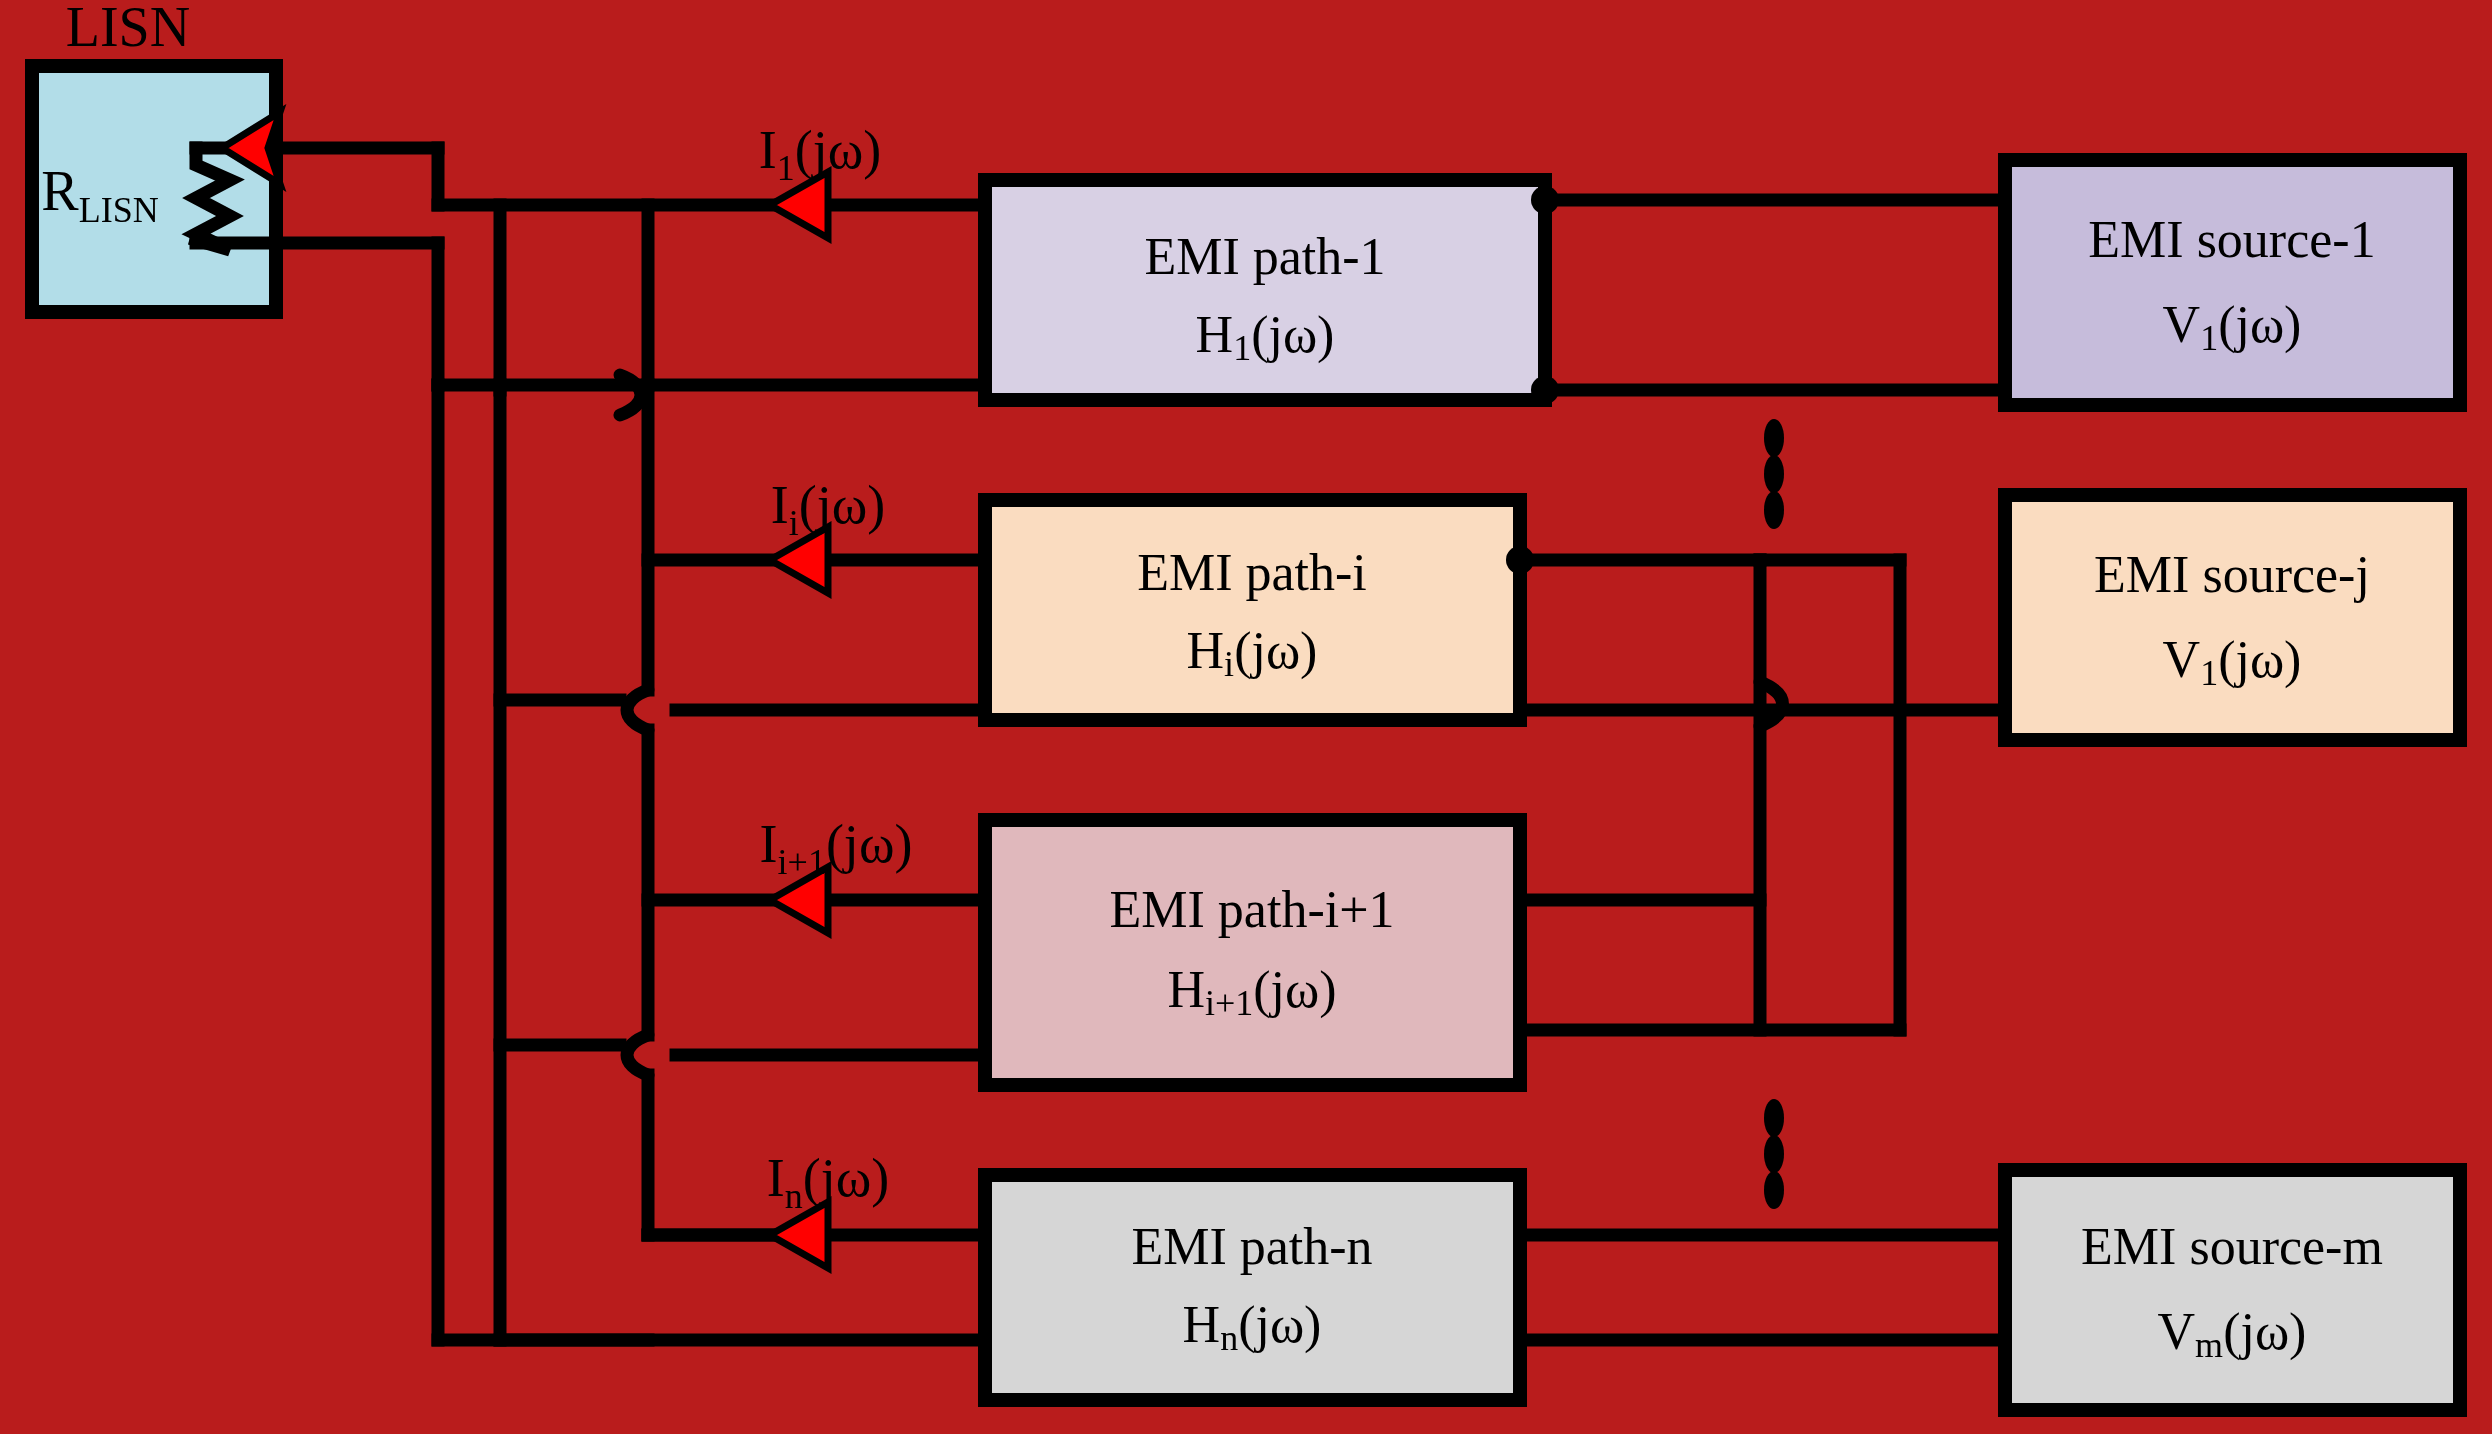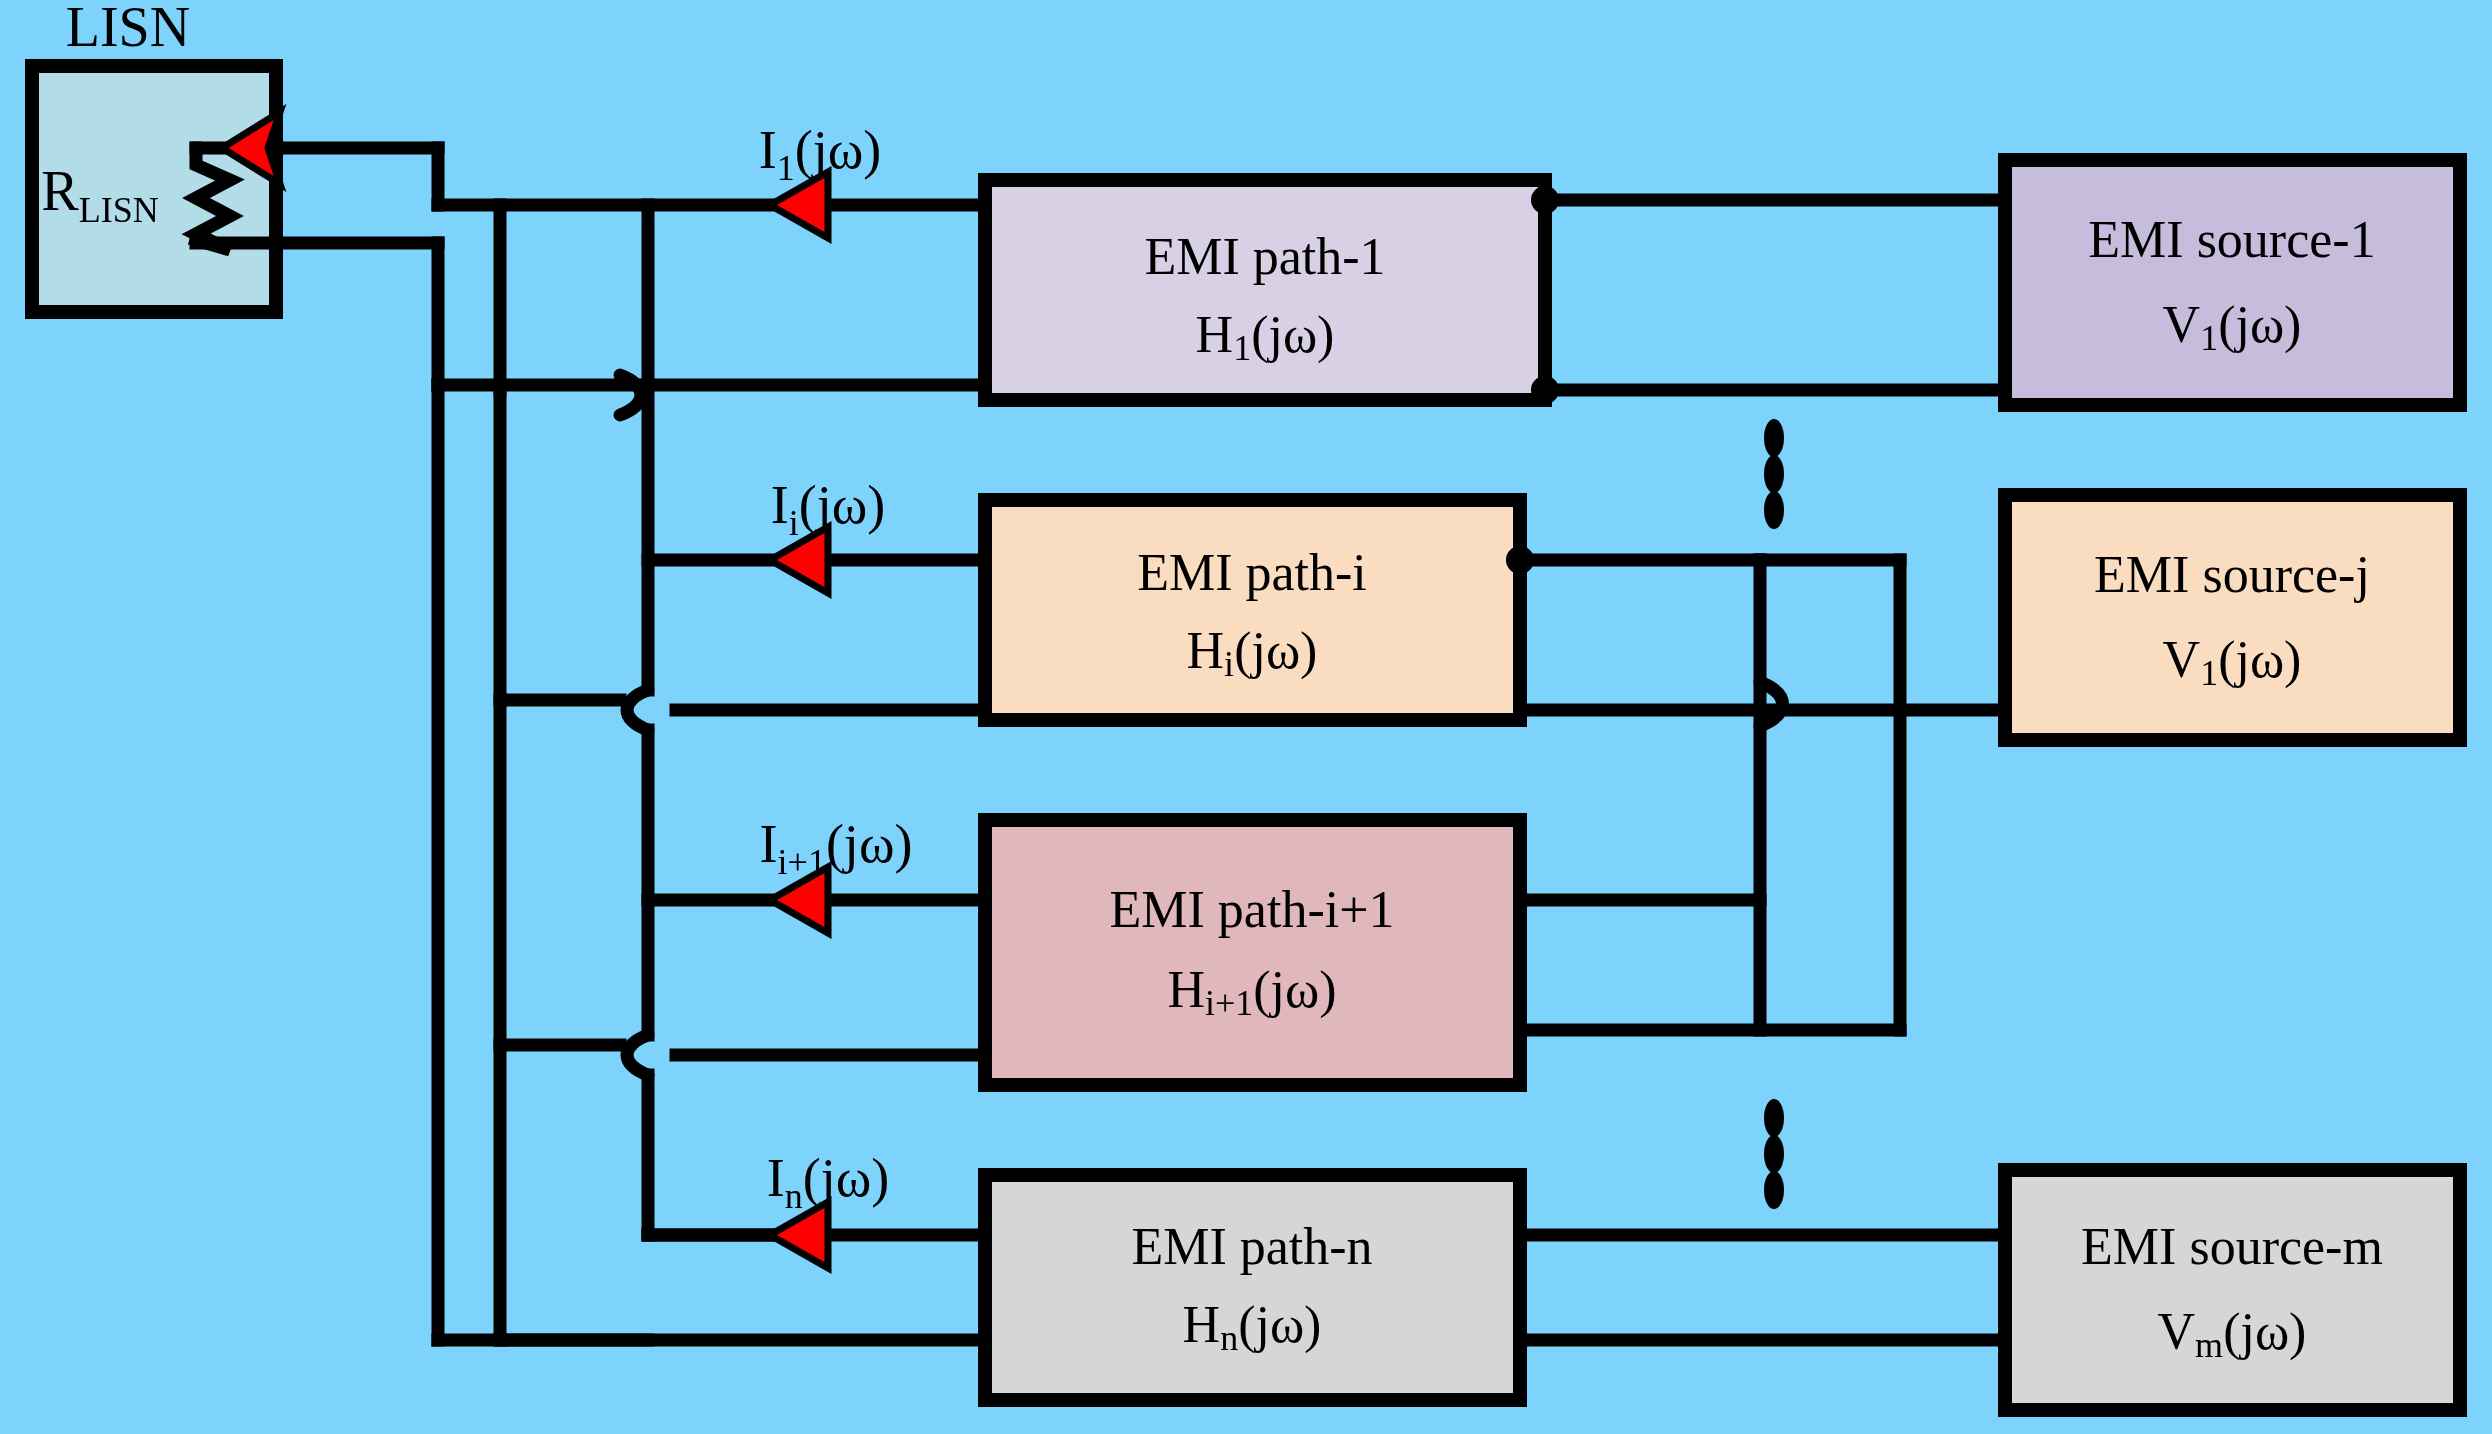--- a/index.html
+++ b/index.html
@@ -7,21 +7,21 @@
     padding: 0;
     background: #ffffff;
   }
   body {
     font-family: "Liberation Serif", "DejaVu Serif", serif;
   }
   #canvas {
     position: relative;
     width: 2492px;
     height: 1434px;
-    background: #7dd3fc;
+    background: #b91c1c;
     overflow: hidden;
   }
   svg.diagram {
     position: absolute;
     top: 0;
     left: 0;
     width: 2492px;
     height: 1434px;
   }
   .wire {

